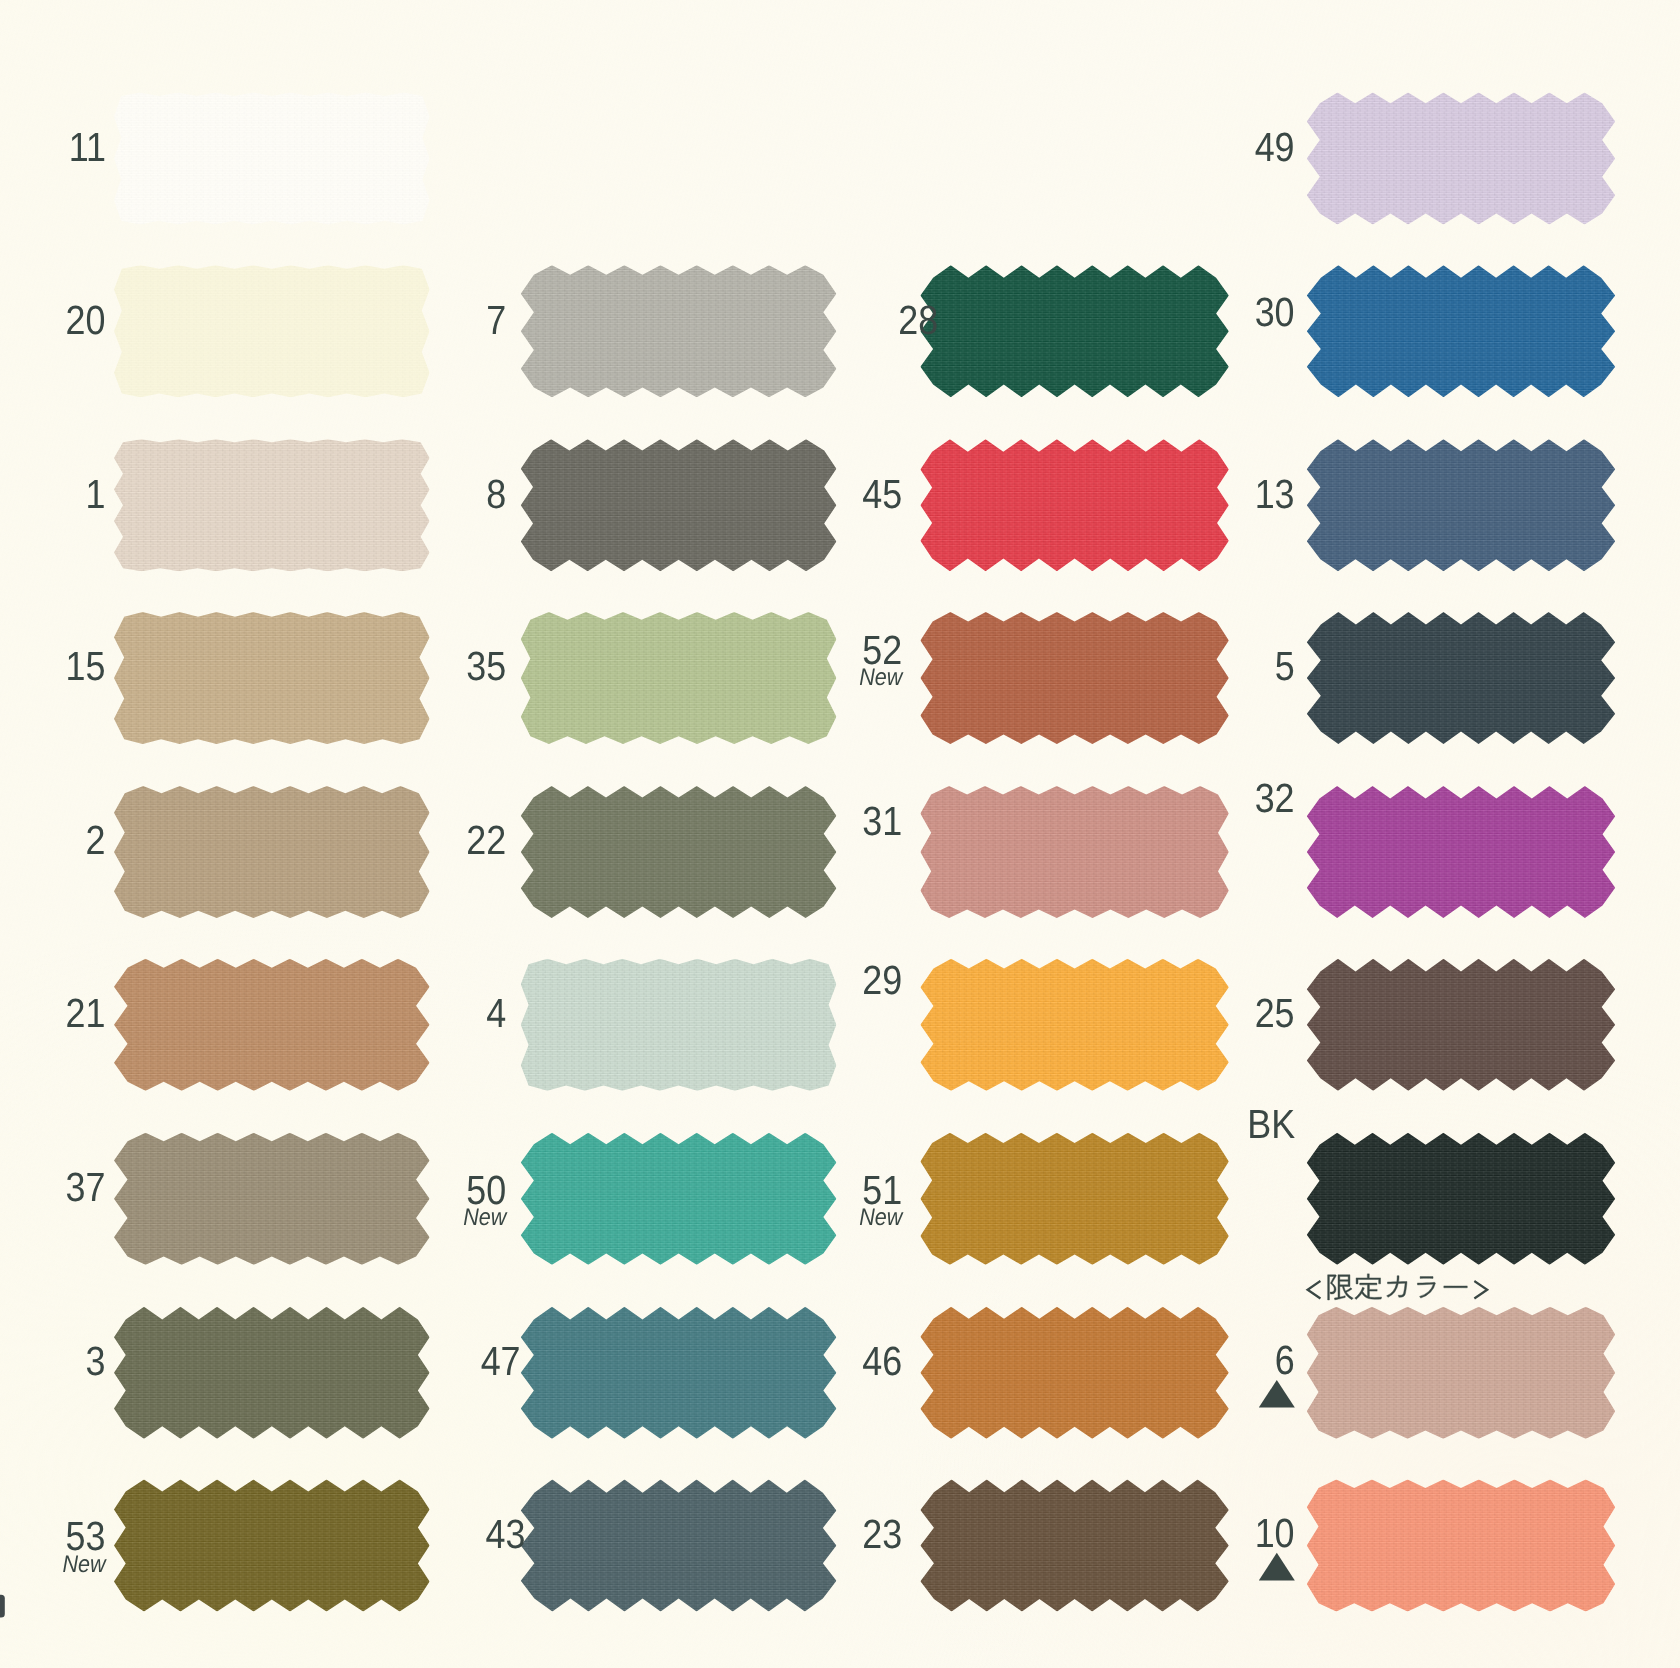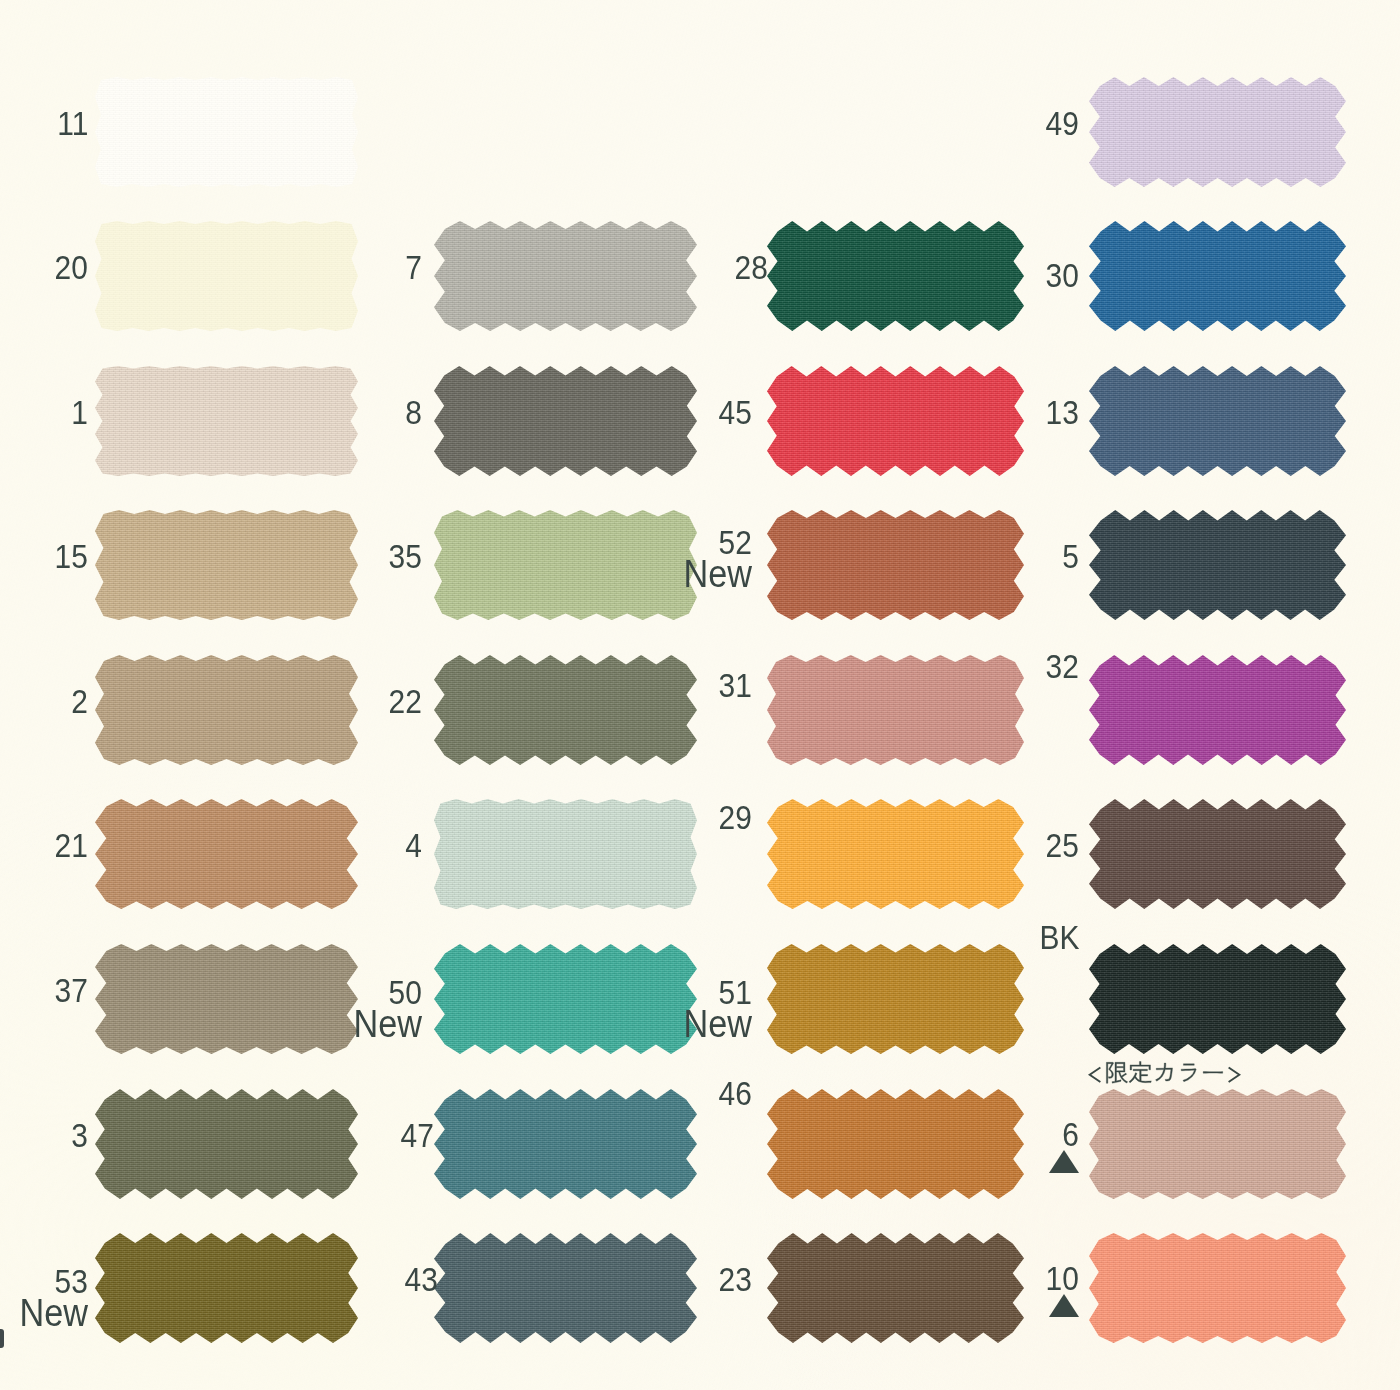--- a/index.html
+++ b/index.html
@@ -7,21 +7,21 @@
   body{width:1400px;height:1390px;overflow:hidden;position:relative;
        background:#fdfbf2;font-family:"Liberation Sans",sans-serif;}
   #card{position:absolute;left:0;top:0;width:1400px;height:1390px;}
   .cell{position:absolute;}
   .sw{position:absolute;left:0;top:0;display:block;}
   .lab{position:absolute;text-align:right;color:#3a4744;width:120px;}
   .num{font-size:34px;line-height:1.0;font-weight:400;}
   .num>span,.new>span{display:inline-block;transform-origin:100% 50%;}
   .num>span{transform:scaleX(.88);}
   .new>span{transform:scaleX(.90);}
-  .new{font-size:38px;line-height:1.0;font-weight:400;margin-top:-4px;}
+  .new{font-size:20px;line-height:1.0;font-weight:400;margin-top:-4px;font-style:italic;}
   .tri{margin-left:auto;width:0;height:0;border-left:15px solid transparent;
        border-right:15px solid transparent;border-bottom:23px solid #3a4744;margin-top:-1px;}
   .note{position:absolute;}
   #paper-tint{position:absolute;left:0;top:0;width:1400px;height:1390px;pointer-events:none;
     background:
       radial-gradient(ellipse 660px 500px at 1250px 1250px, rgba(255,252,250,1), rgba(255,255,255,0) 74%),
       radial-gradient(ellipse 820px 640px at 250px 1250px, rgba(255,255,251,1), rgba(255,255,255,0) 76%),
       linear-gradient(106deg, rgba(255,255,253,1) 0%, rgba(255,255,255,0) 50%, rgba(255,254,252,1) 100%);
     mix-blend-mode:multiply;}
   #edge-glyph{position:absolute;left:0px;top:1329px;width:4px;height:19px;
@@ -138,40 +138,40 @@
         </defs>
         <path d="M10.6 10.5L25.3 0.0L40.0 10.5L54.8 0.0L69.5 10.5L84.3 0.0L99.0 10.5L113.8 0.0L128.5 10.5L143.2 0.0L158.0 10.5L172.7 0.0L187.5 10.5L202.2 0.0L217.0 10.5L231.7 0.0L246.4 10.5L257.0 25.3L246.4 40.2L257.0 55.0L246.4 69.8L257.0 84.7L246.4 99.5L231.7 110.0L217.0 99.5L202.2 110.0L187.5 99.5L172.7 110.0L158.0 99.5L143.2 110.0L128.5 99.5L113.8 110.0L99.0 99.5L84.3 110.0L69.5 99.5L54.8 110.0L40.0 99.5L25.3 110.0L10.6 99.5L0.0 84.7L10.6 69.8L0.0 55.0L10.6 40.2L0.0 25.3L10.6 10.5Z" fill="#135540"></path>
         <g clip-path="url(#cp4)" opacity="1.0">
           <rect x="0" y="0" width="257" height="110" fill="url(#weave)"></rect>
         </g>
         <g clip-path="url(#cp4)" opacity="0.5" style="mix-blend-mode:overlay">
           <rect x="0" y="0" width="257" height="110" fill="#808080" filter="url(#fgrain)"></rect>
         </g>
       </svg>
 </div>
-<div class="lab" style="left:648px;top:250px">
+<div class="lab" style="left:662px;top:250px">
       <div class="num"><span>28</span></div>
     </div>
 <div class="cell" style="left:1089px;top:221px;width:257px;height:110px">
 <svg class="sw" width="257" height="110" viewBox="0 0 257 110">
         <defs>
           <clipPath id="cp5">
             <path d="M11.7 10.5L26.3 0.0L40.9 10.5L55.5 0.0L70.1 10.5L84.7 0.0L99.3 10.5L113.9 0.0L128.5 10.5L143.1 0.0L157.7 10.5L172.3 0.0L186.9 10.5L201.5 0.0L216.1 10.5L230.7 0.0L245.3 10.5L257.0 25.3L245.3 40.2L257.0 55.0L245.3 69.8L257.0 84.7L245.3 99.5L230.7 110.0L216.1 99.5L201.5 110.0L186.9 99.5L172.3 110.0L157.7 99.5L143.1 110.0L128.5 99.5L113.9 110.0L99.3 99.5L84.7 110.0L70.1 99.5L55.5 110.0L40.9 99.5L26.3 110.0L11.7 99.5L0.0 84.7L11.7 69.8L0.0 55.0L11.7 40.2L0.0 25.3L11.7 10.5Z"></path>
           </clipPath>
         </defs>
         <path d="M11.7 10.5L26.3 0.0L40.9 10.5L55.5 0.0L70.1 10.5L84.7 0.0L99.3 10.5L113.9 0.0L128.5 10.5L143.1 0.0L157.7 10.5L172.3 0.0L186.9 10.5L201.5 0.0L216.1 10.5L230.7 0.0L245.3 10.5L257.0 25.3L245.3 40.2L257.0 55.0L245.3 69.8L257.0 84.7L245.3 99.5L230.7 110.0L216.1 99.5L201.5 110.0L186.9 99.5L172.3 110.0L157.7 99.5L143.1 110.0L128.5 99.5L113.9 110.0L99.3 99.5L84.7 110.0L70.1 99.5L55.5 110.0L40.9 99.5L26.3 110.0L11.7 99.5L0.0 84.7L11.7 69.8L0.0 55.0L11.7 40.2L0.0 25.3L11.7 10.5Z" fill="#22679D"></path>
         <g clip-path="url(#cp5)" opacity="1.0">
           <rect x="0" y="0" width="257" height="110" fill="url(#weave)"></rect>
         </g>
         <g clip-path="url(#cp5)" opacity="0.5" style="mix-blend-mode:overlay">
           <rect x="0" y="0" width="257" height="110" fill="#808080" filter="url(#fgrain)"></rect>
         </g>
       </svg>
 </div>
-<div class="lab" style="left:959px;top:258px">
+<div class="lab" style="left:959px;top:244px">
       <div class="num"><span>30</span></div>
     </div>
 <div class="cell" style="left:95px;top:366px;width:263px;height:110px">
 <svg class="sw" width="263" height="110" viewBox="0 0 263 110">
         <defs>
           <clipPath id="cp6">
             <path d="M7.5 2.5L23.0 0.0L38.5 2.5L54.0 0.0L69.5 2.5L85.0 0.0L100.5 2.5L116.0 0.0L131.5 2.5L147.0 0.0L162.5 2.5L178.0 0.0L193.5 2.5L209.0 0.0L224.5 2.5L240.0 0.0L255.5 2.5L263.0 15.6L255.5 28.8L263.0 41.9L255.5 55.0L263.0 68.1L255.5 81.2L263.0 94.4L255.5 107.5L240.0 110.0L224.5 107.5L209.0 110.0L193.5 107.5L178.0 110.0L162.5 107.5L147.0 110.0L131.5 107.5L116.0 110.0L100.5 107.5L85.0 110.0L69.5 107.5L54.0 110.0L38.5 107.5L23.0 110.0L7.5 107.5L0.0 94.4L7.5 81.2L0.0 68.1L7.5 55.0L0.0 41.9L7.5 28.8L0.0 15.6L7.5 2.5Z"></path>
           </clipPath>
         </defs>
         <path d="M7.5 2.5L23.0 0.0L38.5 2.5L54.0 0.0L69.5 2.5L85.0 0.0L100.5 2.5L116.0 0.0L131.5 2.5L147.0 0.0L162.5 2.5L178.0 0.0L193.5 2.5L209.0 0.0L224.5 2.5L240.0 0.0L255.5 2.5L263.0 15.6L255.5 28.8L263.0 41.9L255.5 55.0L263.0 68.1L255.5 81.2L263.0 94.4L255.5 107.5L240.0 110.0L224.5 107.5L209.0 110.0L193.5 107.5L178.0 110.0L162.5 107.5L147.0 110.0L131.5 107.5L116.0 110.0L100.5 107.5L85.0 110.0L69.5 107.5L54.0 110.0L38.5 107.5L23.0 110.0L7.5 107.5L0.0 94.4L7.5 81.2L0.0 68.1L7.5 55.0L0.0 41.9L7.5 28.8L0.0 15.6L7.5 2.5Z" fill="#E8DACB"></path>
@@ -609,21 +609,21 @@
         </defs>
         <path d="M10.9 10.0L25.6 0.0L40.3 10.0L55.0 0.0L69.7 10.0L84.4 0.0L99.1 10.0L113.8 0.0L128.5 10.0L143.2 0.0L157.9 10.0L172.6 0.0L187.3 10.0L202.0 0.0L216.7 10.0L231.4 0.0L246.1 10.0L257.0 25.0L246.1 40.0L257.0 55.0L246.1 70.0L257.0 85.0L246.1 100.0L231.4 110.0L216.7 100.0L202.0 110.0L187.3 100.0L172.6 110.0L157.9 100.0L143.2 110.0L128.5 100.0L113.8 110.0L99.1 100.0L84.4 110.0L69.7 100.0L55.0 110.0L40.3 100.0L25.6 110.0L10.9 100.0L0.0 85.0L10.9 70.0L0.0 55.0L10.9 40.0L0.0 25.0L10.9 10.0Z" fill="#C57933"></path>
         <g clip-path="url(#cp28)" opacity="1.0">
           <rect x="0" y="0" width="257" height="110" fill="url(#weave)"></rect>
         </g>
         <g clip-path="url(#cp28)" opacity="0.5" style="mix-blend-mode:overlay">
           <rect x="0" y="0" width="257" height="110" fill="#808080" filter="url(#fgrain)"></rect>
         </g>
       </svg>
 </div>
-<div class="lab" style="left:632px;top:1076px">
+<div class="lab" style="left:632px;top:1118px">
       <div class="num"><span>46</span></div>
     </div>
 <div class="cell" style="left:1089px;top:1089px;width:257px;height:110px">
 <svg class="sw" width="257" height="110" viewBox="0 0 257 110">
         <defs>
           <clipPath id="cp29">
             <path d="M9.8 7.0L24.6 0.0L39.5 7.0L54.3 0.0L69.1 7.0L84.0 0.0L98.8 7.0L113.7 0.0L128.5 7.0L143.3 0.0L158.2 7.0L173.0 0.0L187.8 7.0L202.7 0.0L217.5 7.0L232.4 0.0L247.2 7.0L257.0 23.0L247.2 39.0L257.0 55.0L247.2 71.0L257.0 87.0L247.2 103.0L232.4 110.0L217.5 103.0L202.7 110.0L187.8 103.0L173.0 110.0L158.2 103.0L143.3 110.0L128.5 103.0L113.7 110.0L98.8 103.0L84.0 110.0L69.2 103.0L54.3 110.0L39.5 103.0L24.6 110.0L9.8 103.0L0.0 87.0L9.8 71.0L0.0 55.0L9.8 39.0L0.0 23.0L9.8 7.0Z"></path>
           </clipPath>
         </defs>
         <path d="M9.8 7.0L24.6 0.0L39.5 7.0L54.3 0.0L69.1 7.0L84.0 0.0L98.8 7.0L113.7 0.0L128.5 7.0L143.3 0.0L158.2 7.0L173.0 0.0L187.8 7.0L202.7 0.0L217.5 7.0L232.4 0.0L247.2 7.0L257.0 23.0L247.2 39.0L257.0 55.0L247.2 71.0L257.0 87.0L247.2 103.0L232.4 110.0L217.5 103.0L202.7 110.0L187.8 103.0L173.0 110.0L158.2 103.0L143.3 110.0L128.5 103.0L113.7 110.0L98.8 103.0L84.0 110.0L69.2 103.0L54.3 110.0L39.5 103.0L24.6 110.0L9.8 103.0L0.0 87.0L9.8 71.0L0.0 55.0L9.8 39.0L0.0 23.0L9.8 7.0Z" fill="#D1AB9B"></path>

